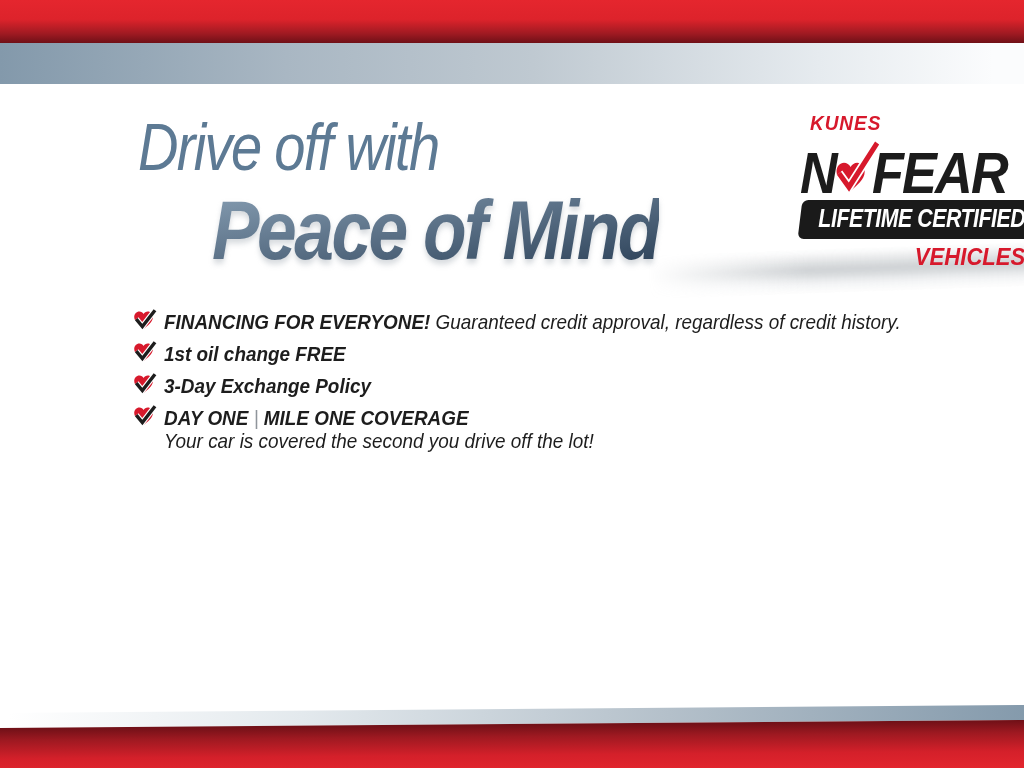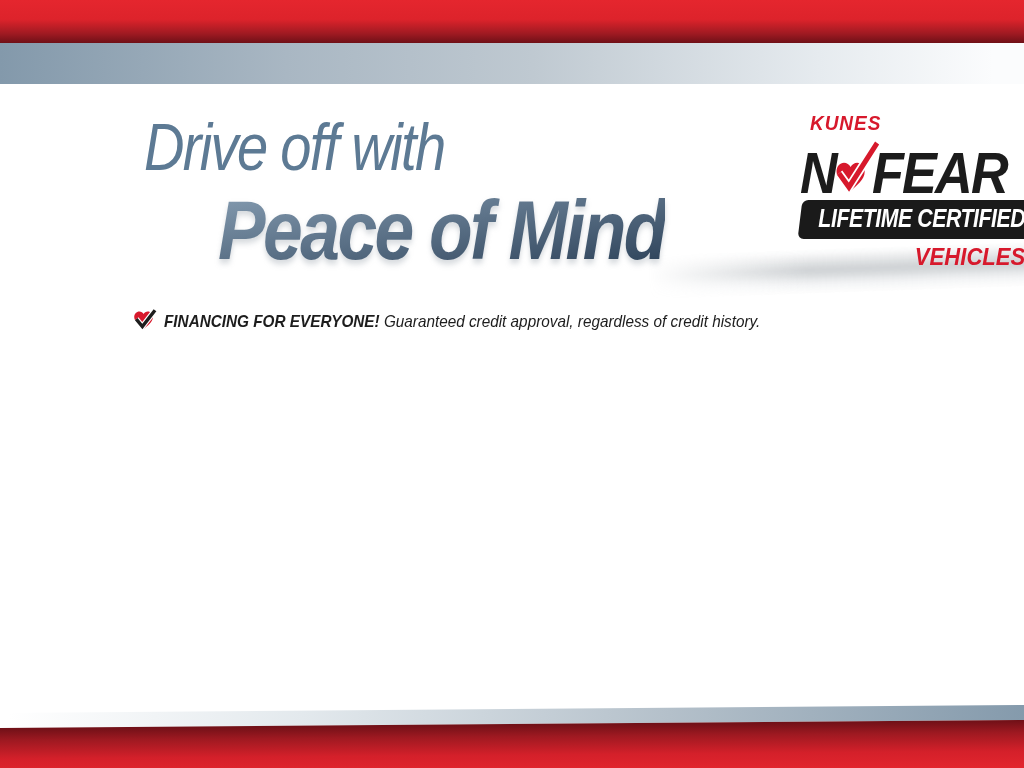--- a/index.html
+++ b/index.html
@@ -31,21 +31,21 @@
   
   .diag-shadow{
     position:absolute;top:248px;left:648px;width:420px;height:44px;
     transform:rotate(-2deg);
     background:linear-gradient(180deg,rgba(255,255,255,0) 4%,rgba(150,157,163,0.50) 48%,rgba(196,201,206,0.22) 76%,rgba(255,255,255,0) 100%);
     filter:blur(3px);
     -webkit-mask-image:linear-gradient(90deg,transparent 0%,#000 38%);
             mask-image:linear-gradient(90deg,transparent 0%,#000 38%);
   }
   
-  .headline{position:absolute;left:144px;top:114px;}
+  .headline{position:absolute;left:138px;top:114px;}
   .headline-1{
     display:inline-block;font-style:italic;font-weight:400;
     font-size:66px;line-height:1;letter-spacing:-2px;color:#5d7a94;
     transform:scaleX(0.85);transform-origin:left top;white-space:nowrap;
   }
   .headline-2{
     display:inline-block;margin-left:74px;margin-top:8px;
     font-style:italic;font-weight:700;font-size:84px;line-height:1;
     letter-spacing:-3px;color:#44596f;white-space:nowrap;
     transform:scaleX(0.85);transform-origin:left top;
@@ -83,21 +83,21 @@
   }
   .vehicles{
     text-align:right;padding-right:16px;margin-top:4px;
     color:#d7192c;font-style:italic;font-weight:700;font-size:24px;
     transform:scaleX(0.92);transform-origin:right;
   }
   
   .benefits{position:absolute;left:131px;top:311px;width:860px;}
   .benefit{
     display:grid;grid-template-columns:33px auto;align-items:start;
-    margin-bottom:11px;color:#1d1d1d;font-size:17px;line-height:21px;
+    margin-bottom:11px;color:#1d1d1d;font-size:21px;line-height:21px;
   }
   .bullet svg{display:block;width:26px;height:22px;overflow:visible;margin-top:-2px;}
   .btext{
     display:inline-block;font-style:italic;white-space:nowrap;
     transform:scaleX(0.9);transform-origin:left center;
   }
   .btext b{font-weight:700;}
   .btext .rg{font-weight:400;}
   .sep{color:#8f959b;font-weight:400;}
   .subline{
@@ -145,23 +145,56 @@
         <polyline points="5.5,12.5 13,21.5 28.5,1.5" fill="none" stroke="#ffffff" stroke-width="7"></polyline>
         <polyline points="5.5,12.5 13,21.5 28.5,1.5" fill="none" stroke="#1d1d1d" stroke-width="4.2"></polyline>
       </svg>
     </span>
     <span class="btext"><b class="bd">FINANCING FOR EVERYONE!</b><span class="rg"> Guaranteed credit approval, regardless of credit history.</span></span>
 
   </div>
 
 
 
-
-
-
-
-
+  <div class="benefit">
+    <span class="bullet">
+      <svg viewBox="0 0 30 27" aria-hidden="true">
+        <path d="M14.5 24.5 C10 20.8 3 16 3 9.8 C3 5.9 5.8 3 9.3 3 C11.6 3 13.6 4.3 14.5 6.2 C15.4 4.3 17.4 3 19.7 3 C23.2 3 26 5.9 26 9.8 C26 16 19 20.8 14.5 24.5 Z" fill="#d7192c"></path>
+        <polyline points="5.5,12.5 13,21.5 28.5,1.5" fill="none" stroke="#ffffff" stroke-width="7"></polyline>
+        <polyline points="5.5,12.5 13,21.5 28.5,1.5" fill="none" stroke="#1d1d1d" stroke-width="4.2"></polyline>
+      </svg>
+    </span>
+    <span class="btext"><b class="bd">1st oil change FREE</b></span>
+
+  </div>
+
+
+
+  <div class="benefit">
+    <span class="bullet">
+      <svg viewBox="0 0 30 27" aria-hidden="true">
+        <path d="M14.5 24.5 C10 20.8 3 16 3 9.8 C3 5.9 5.8 3 9.3 3 C11.6 3 13.6 4.3 14.5 6.2 C15.4 4.3 17.4 3 19.7 3 C23.2 3 26 5.9 26 9.8 C26 16 19 20.8 14.5 24.5 Z" fill="#d7192c"></path>
+        <polyline points="5.5,12.5 13,21.5 28.5,1.5" fill="none" stroke="#ffffff" stroke-width="7"></polyline>
+        <polyline points="5.5,12.5 13,21.5 28.5,1.5" fill="none" stroke="#1d1d1d" stroke-width="4.2"></polyline>
+      </svg>
+    </span>
+    <span class="btext"><b class="bd">3-Day Exchange Policy</b></span>
+
+  </div>
+
+
+  <div class="benefit">
+    <span class="bullet">
+      <svg viewBox="0 0 30 27" aria-hidden="true">
+        <path d="M14.5 24.5 C10 20.8 3 16 3 9.8 C3 5.9 5.8 3 9.3 3 C11.6 3 13.6 4.3 14.5 6.2 C15.4 4.3 17.4 3 19.7 3 C23.2 3 26 5.9 26 9.8 C26 16 19 20.8 14.5 24.5 Z" fill="#d7192c"></path>
+        <polyline points="5.5,12.5 13,21.5 28.5,1.5" fill="none" stroke="#ffffff" stroke-width="7"></polyline>
+        <polyline points="5.5,12.5 13,21.5 28.5,1.5" fill="none" stroke="#1d1d1d" stroke-width="4.2"></polyline>
+      </svg>
+    </span>
+    <span class="btext"><b class="bd">DAY ONE</b><span class="sep"> | </span><b class="bd2">MILE ONE COVERAGE</b></span>
+    <div class="subline">Your car is covered the second you drive off the lot!</div>
+  </div>
 </div>
 
 <div class="bottom-wrap">
   <div class="bar-bottom-gray"></div>
   <div class="bar-bottom-red"></div>
 </div>
 
 </body></html>

